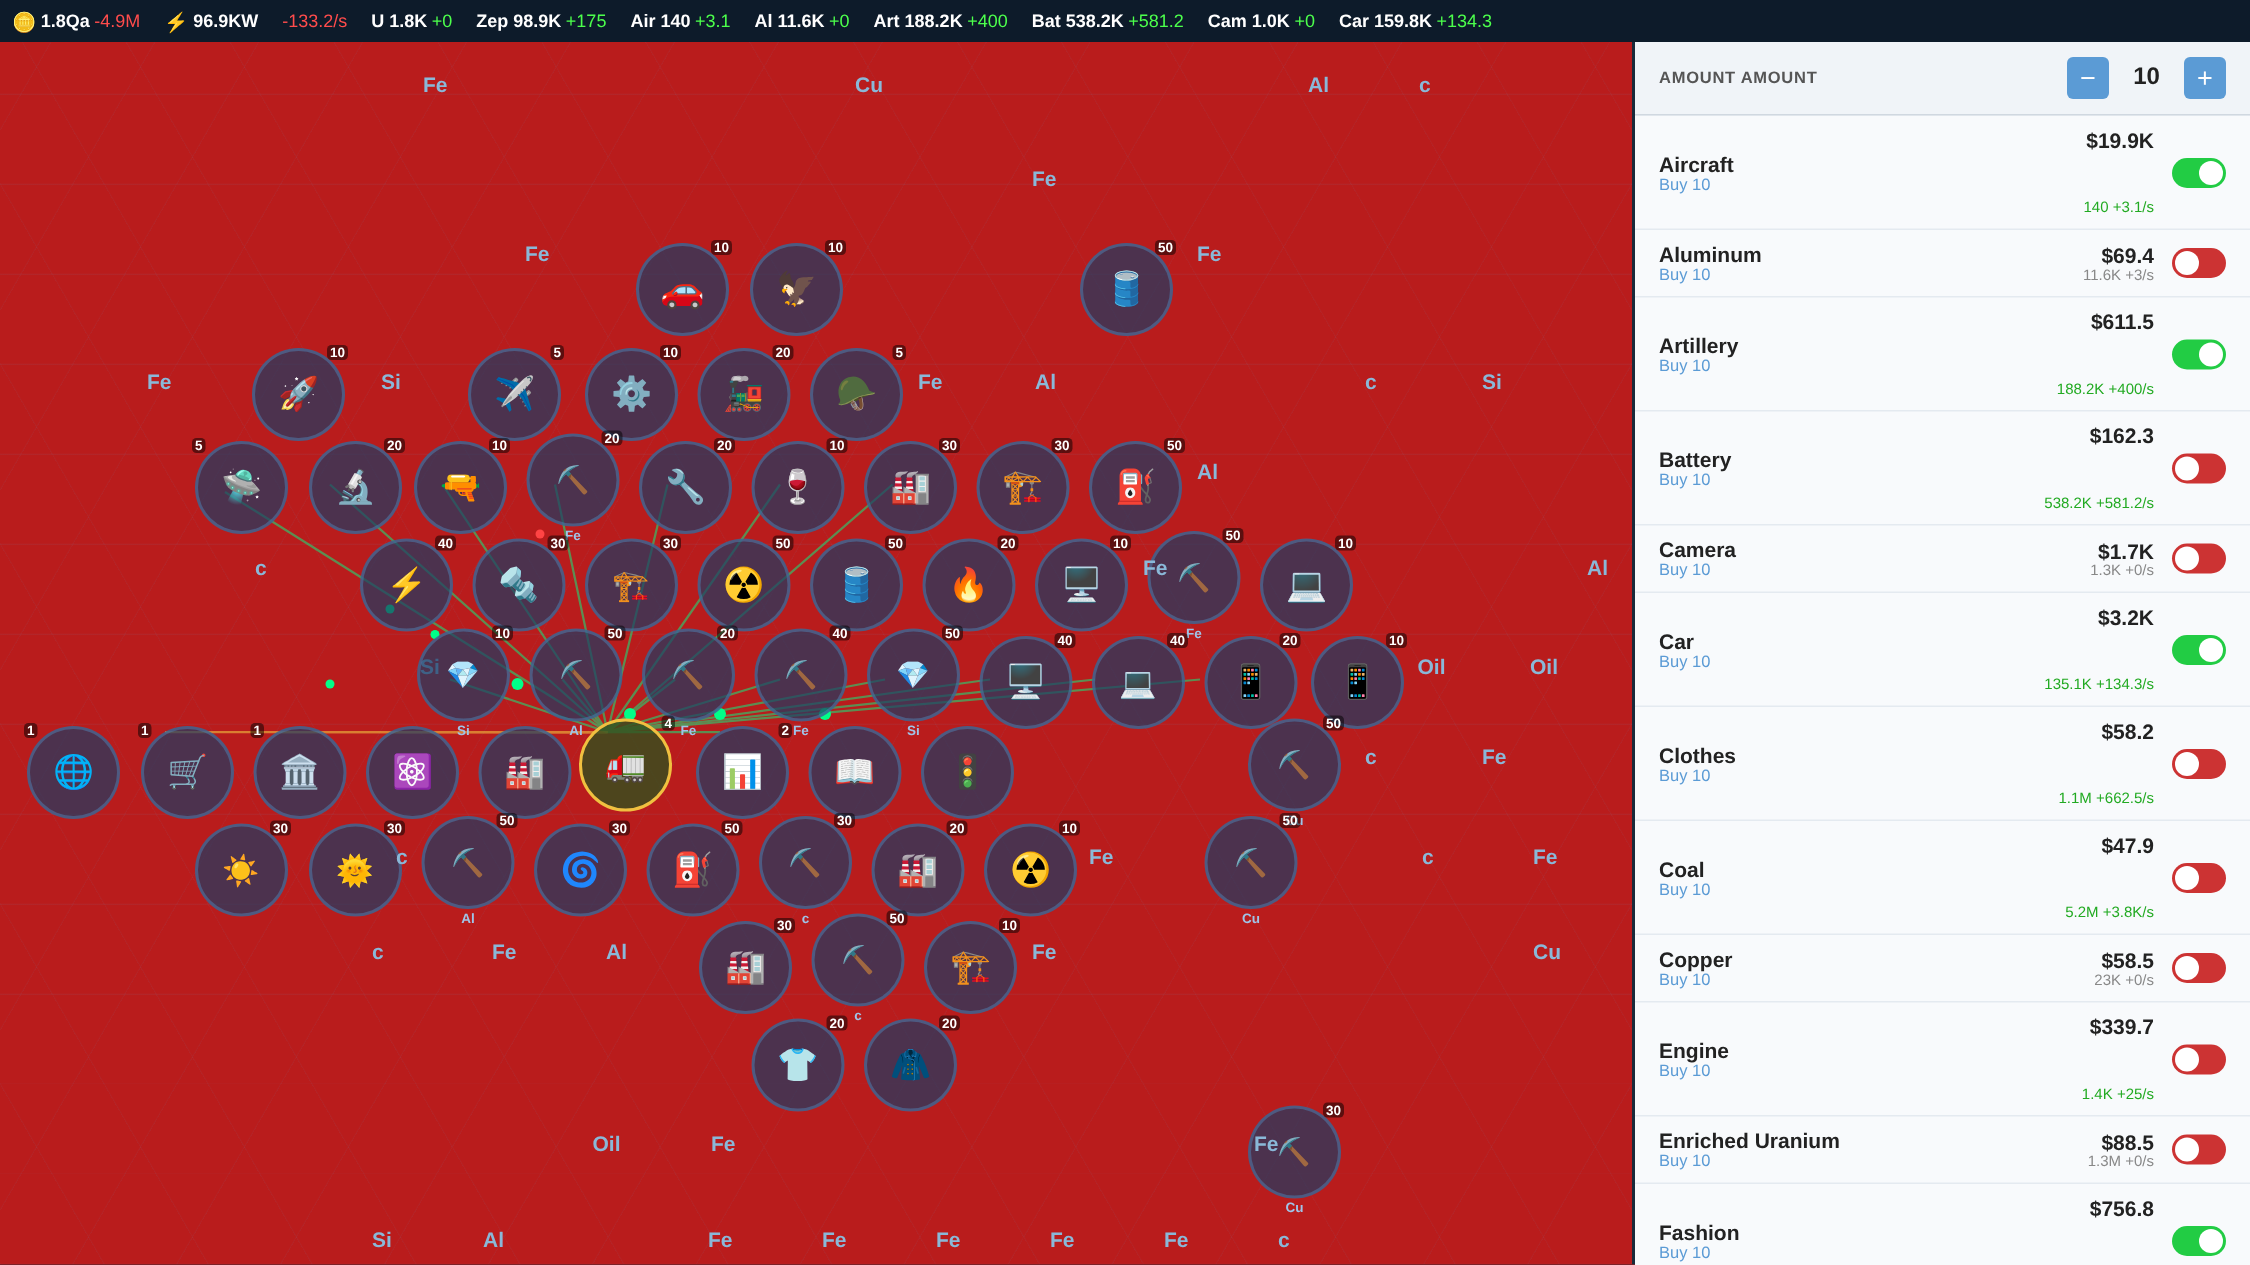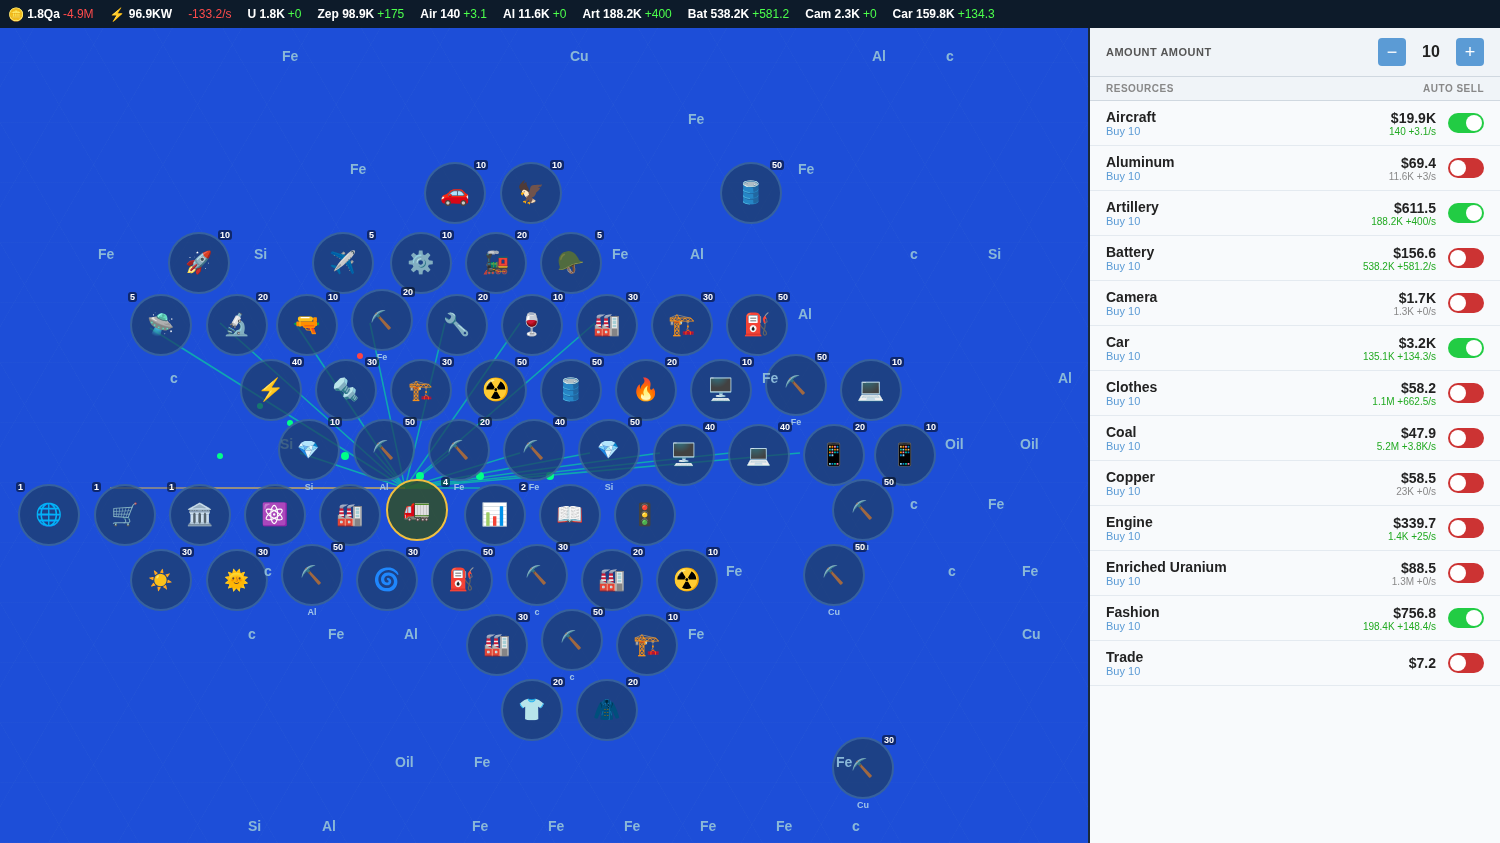--- a/index.html
+++ b/index.html
@@ -36,21 +36,21 @@
     .topbar-item .val { color: #fff; font-weight: bold; }
     .topbar-item .pos { color: #4cff4c; }
     .topbar-item .neg { color: #ff4c4c; }
 
     
     #map-area {
       position: absolute;
       top: 28px; left: 0;
       width: 1088px;
       height: 815px;
-      background: #1d4ed8;
+      background: #b91c1c;
       overflow: hidden;
     }
 
     
     #map-area::before {
       content: '';
       position: absolute;
       inset: 0;
       background-image: 
         repeating-linear-gradient(60deg, rgba(100,150,200,0.08) 0px, transparent 1px, transparent 60px),
@@ -243,21 +243,21 @@
       min-width: 80px;
     }
     .trade-price {
       font-size: 14px;
       font-weight: bold;
       color: #222;
     }
     .trade-rate {
       font-size: 10px;
     }
-    .trade-rate.pos { color: #22aa22; }
+    .trade-rate.pos { color: #22aa22; margin-top: 32px; }
     .trade-rate.neutral { color: #888; }
 
     
     .toggle {
       width: 36px;
       height: 20px;
       border-radius: 10px;
       position: relative;
       cursor: pointer;
       flex-shrink: 0;
@@ -320,21 +320,21 @@
   </div>
   <div class="topbar-item">
     <span class="val">Art 188.2K</span>
     <span class="pos">+400</span>
   </div>
   <div class="topbar-item">
     <span class="val">Bat 538.2K</span>
     <span class="pos">+581.2</span>
   </div>
   <div class="topbar-item">
-    <span class="val">Cam 2.3K</span>
+    <span class="val">Cam 1.0K</span>
     <span class="pos">+0</span>
   </div>
   <div class="topbar-item">
     <span class="val">Car 159.8K</span>
     <span class="pos">+134.3</span>
   </div>
 </div>
 
 <div id="map-area">
 
@@ -855,24 +855,20 @@
 
 <div id="trade-panel">
 
   <div id="trade-amount-row">
     <span id="trade-amount-label">AMOUNT AMOUNT</span>
     <button class="amount-btn">−</button>
     <span id="trade-amount-val">10</span>
     <button class="amount-btn">+</button>
   </div>
 
-  <div id="trade-list-header">
-    <span>RESOURCES</span>
-    <span>AUTO SELL</span>
-  </div>
 
   <div id="trade-list">
   <div class="trade-row">
     <div class="trade-resource">
       <div class="trade-resource-name">Aircraft</div>
       <div class="trade-buy">Buy 10</div>
     </div>
     <div class="trade-price-col">
       <div class="trade-price">$19.9K</div>
       <div class="trade-rate pos">140 +3.1/s</div>
@@ -900,21 +896,21 @@
       <div class="trade-rate pos">188.2K +400/s</div>
     </div>
     <div class="toggle on"></div>
   </div>
       <div class="trade-row">
     <div class="trade-resource">
       <div class="trade-resource-name">Battery</div>
       <div class="trade-buy">Buy 10</div>
     </div>
     <div class="trade-price-col">
-      <div class="trade-price">$156.6</div>
+      <div class="trade-price">$162.3</div>
       <div class="trade-rate pos">538.2K +581.2/s</div>
     </div>
     <div class="toggle off"></div>
   </div>
       <div class="trade-row">
     <div class="trade-resource">
       <div class="trade-resource-name">Camera</div>
       <div class="trade-buy">Buy 10</div>
     </div>
     <div class="trade-price-col">

